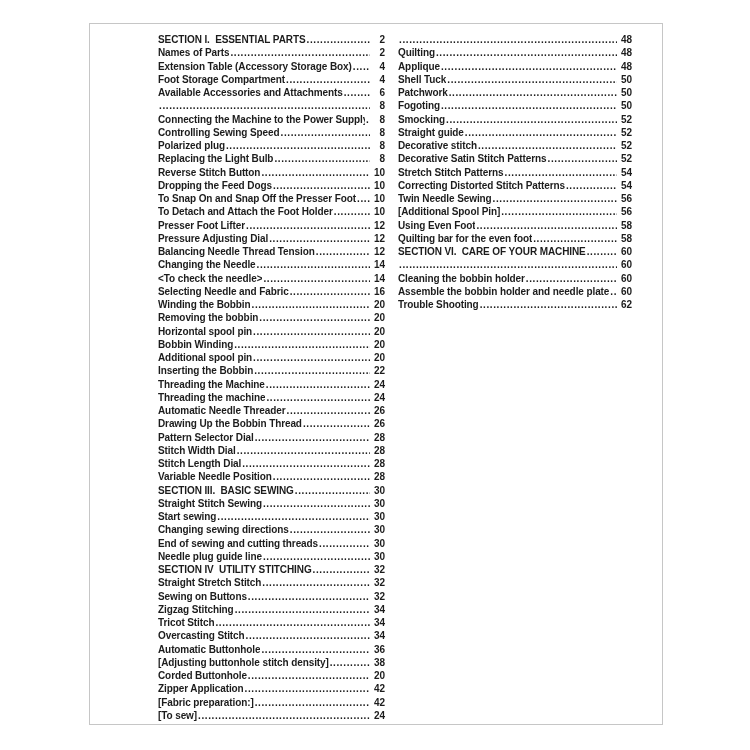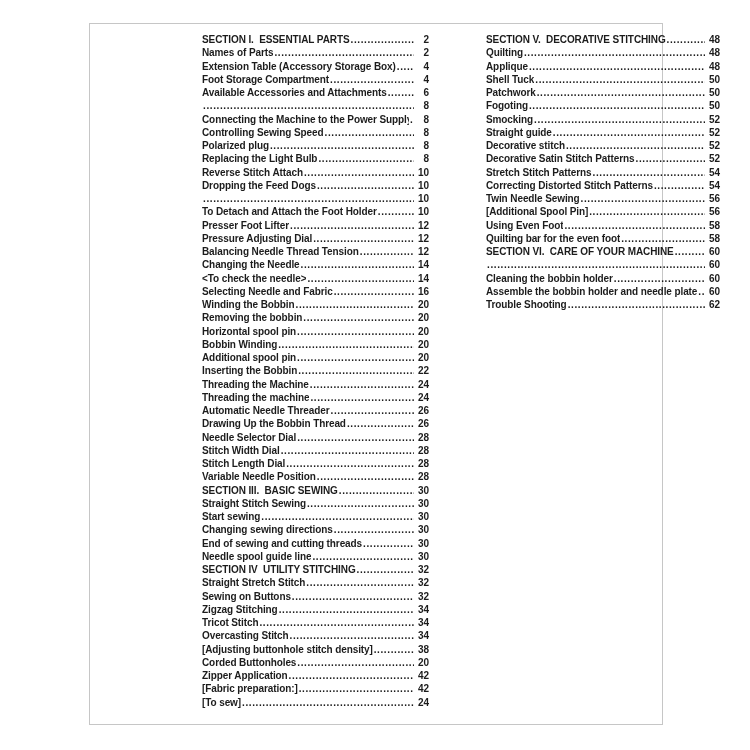--- a/index.html
+++ b/index.html
@@ -14,21 +14,21 @@
     position: absolute;
     left: 89px; top: 23px;
     width: 574px; height: 702px;
     box-sizing: border-box;
     border: 1px solid #c6c6c6;
     background: #ffffff;
     display: flex;
     align-items: flex-start;
     padding: 9px 28px 0 68px;
   }
-  .col { display: flex; flex-direction: column; min-width: 0; margin-left: 44px; }
+  .col { display: flex; flex-direction: column; min-width: 0; }
   .col-left  { width: 227px; margin-right: 13px; flex: 0 0 auto; }
   .col-right { width: 234px; flex: 0 0 auto; }
   .row {
     display: flex;
     align-items: baseline;
     line-height: 13.25px;
     height: 13.25px;
     font-size: 10px;
     font-weight: 700;
     color: #1c1c1c;
@@ -106,32 +106,33 @@
     <span class="pg">8</span>
   </div>
 
   <div class="row">
     <span class="title">Replacing the Light Bulb</span>
     <span class="leader"></span>
     <span class="pg">8</span>
   </div>
 
   <div class="row">
-    <span class="title">Reverse Stitch Attach</span>
+    <span class="title">Reverse Stitch Button</span>
     <span class="leader"></span>
     <span class="pg">10</span>
   </div>
 
   <div class="row">
     <span class="title">Dropping the Feed Dogs</span>
     <span class="leader"></span>
     <span class="pg">10</span>
   </div>
 
   <div class="row">
+    <span class="title">To Snap On and Snap Off the Presser Foot</span>
     <span class="leader"></span>
     <span class="pg">10</span>
   </div>
 
   <div class="row">
     <span class="title">To Detach and Attach the Foot Holder</span>
     <span class="leader"></span>
     <span class="pg">10</span>
   </div>
 
@@ -225,21 +226,21 @@
     <span class="pg">26</span>
   </div>
 
   <div class="row">
     <span class="title">Drawing Up the Bobbin Thread</span>
     <span class="leader"></span>
     <span class="pg">26</span>
   </div>
 
   <div class="row">
-    <span class="title">Needle Selector Dial</span>
+    <span class="title">Pattern Selector Dial</span>
     <span class="leader"></span>
     <span class="pg">28</span>
   </div>
 
   <div class="row">
     <span class="title">Stitch Width Dial</span>
     <span class="leader"></span>
     <span class="pg">28</span>
   </div>
 
@@ -279,21 +280,21 @@
     <span class="pg">30</span>
   </div>
 
   <div class="row">
     <span class="title">End of sewing and cutting threads</span>
     <span class="leader"></span>
     <span class="pg">30</span>
   </div>
 
   <div class="row">
-    <span class="title">Needle spool guide line</span>
+    <span class="title">Needle plug guide line</span>
     <span class="leader"></span>
     <span class="pg">30</span>
   </div>
 
   <div class="row section">
     <span class="title">SECTION IV  UTILITY STITCHING</span>
     <span class="leader"></span>
     <span class="pg">32</span>
   </div>
 
@@ -320,29 +321,34 @@
     <span class="leader"></span>
     <span class="pg">34</span>
   </div>
 
   <div class="row">
     <span class="title">Overcasting Stitch</span>
     <span class="leader"></span>
     <span class="pg">34</span>
   </div>
 
+  <div class="row">
+    <span class="title">Automatic Buttonhole</span>
+    <span class="leader"></span>
+    <span class="pg">36</span>
+  </div>
 
   <div class="row">
     <span class="title">[Adjusting buttonhole stitch density]</span>
     <span class="leader"></span>
     <span class="pg">38</span>
   </div>
 
   <div class="row">
-    <span class="title">Corded Buttonholes</span>
+    <span class="title">Corded Buttonhole</span>
     <span class="leader"></span>
     <span class="pg">20</span>
   </div>
 
   <div class="row">
     <span class="title">Zipper Application</span>
     <span class="leader"></span>
     <span class="pg">42</span>
   </div>
 
@@ -353,21 +359,20 @@
   </div>
 
   <div class="row">
     <span class="title">[To sew]</span>
     <span class="leader"></span>
     <span class="pg">24</span>
   </div>
 </div>
   <div class="col col-right">
   <div class="row section">
-    <span class="title">SECTION V.  DECORATIVE STITCHING</span>
     <span class="leader"></span>
     <span class="pg">48</span>
   </div>
 
   <div class="row">
     <span class="title">Quilting</span>
     <span class="leader"></span>
     <span class="pg">48</span>
   </div>
 

